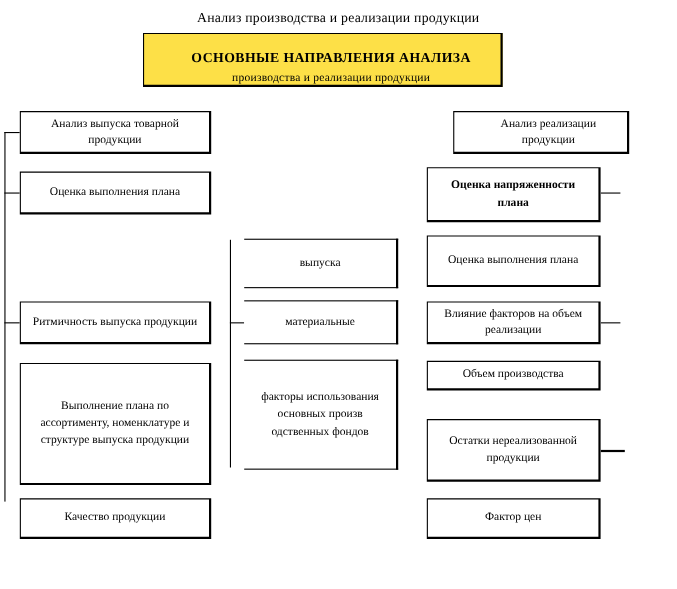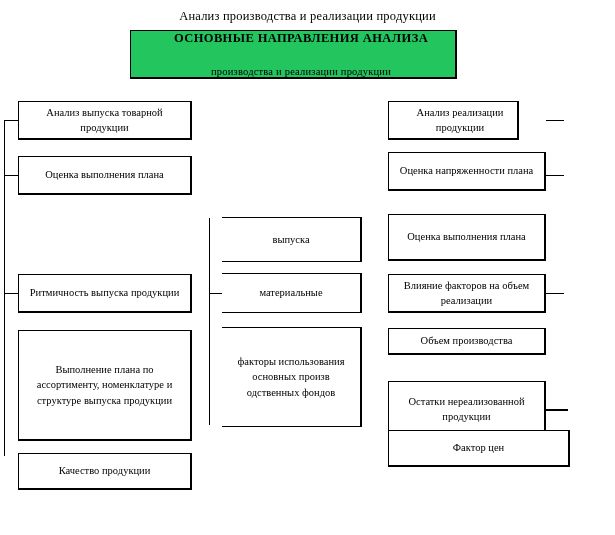--- a/index.html
+++ b/index.html
@@ -35,22 +35,22 @@
     top: 30px;
     width: 327px;
     height: 49px;
     box-sizing: border-box;
     border: 1px solid #000;
     border-right-width: 2px;
     border-bottom-width: 2px;
     display: flex;
     flex-direction: column;
     align-items: center;
-    justify-content: space-between;
-    background: #22c55e;
+    justify-content: flex-end;
+    background: #fde047;
     padding-left: 16px;
   }
   .header-line1 {
     font-size: 12.5px;
     font-weight: bold;
     letter-spacing: 0.4px;
     white-space: nowrap;
     margin-bottom: 6px;
   }
   .header-line2 {
@@ -157,41 +157,41 @@
 
   <div class="node mid" style="left:222px; top:327px; width:140px; height:100px;">
     <span class="label">факторы использования основных произв одственных фондов</span>
   </div>
 
   <div class="hline" style="left:546px; top:120px; width:18px;"></div>
   <div class="hline" style="left:546px; top:175px; width:18px;"></div>
   <div class="hline" style="left:546px; top:293px; width:18px;"></div>
   <div class="hline thick" style="left:546px; top:409px; width:22px;"></div>
 
-  <div class="node side" style="left:388px; top:101px; width:131px; height:39px;padding-left:20px;">
+  <div class="node side" style="left:412px; top:101px; width:160px; height:39px;padding-left:20px;">
     <span class="label">Анализ реализации продукции</span>
   </div>
 
-  <div class="node side" style="left:388px; top:152px; width:158px; height:39px;">
+  <div class="node side" style="left:388px; top:152px; width:158px; height:50px;font-weight:bold;">
     <span class="label">Оценка напряженности плана</span>
   </div>
 
   <div class="node side" style="left:388px; top:214px; width:158px; height:47px;">
     <span class="label">Оценка выполнения плана</span>
   </div>
 
   <div class="node side" style="left:388px; top:274px; width:158px; height:39px;">
     <span class="label">Влияние факторов на объем реализации</span>
   </div>
 
   <div class="node side" style="left:388px; top:328px; width:158px; height:27px;">
     <span class="label">Объем производства</span>
   </div>
 
   <div class="node side" style="left:388px; top:381px; width:158px; height:57px;">
     <span class="label">Остатки нереализованной продукции</span>
   </div>
 
-  <div class="node side" style="left:388px; top:430px; width:182px; height:37px;">
+  <div class="node side" style="left:388px; top:453px; width:158px; height:37px;">
     <span class="label">Фактор цен</span>
   </div>
 
 </div>
 
 </body></html>

